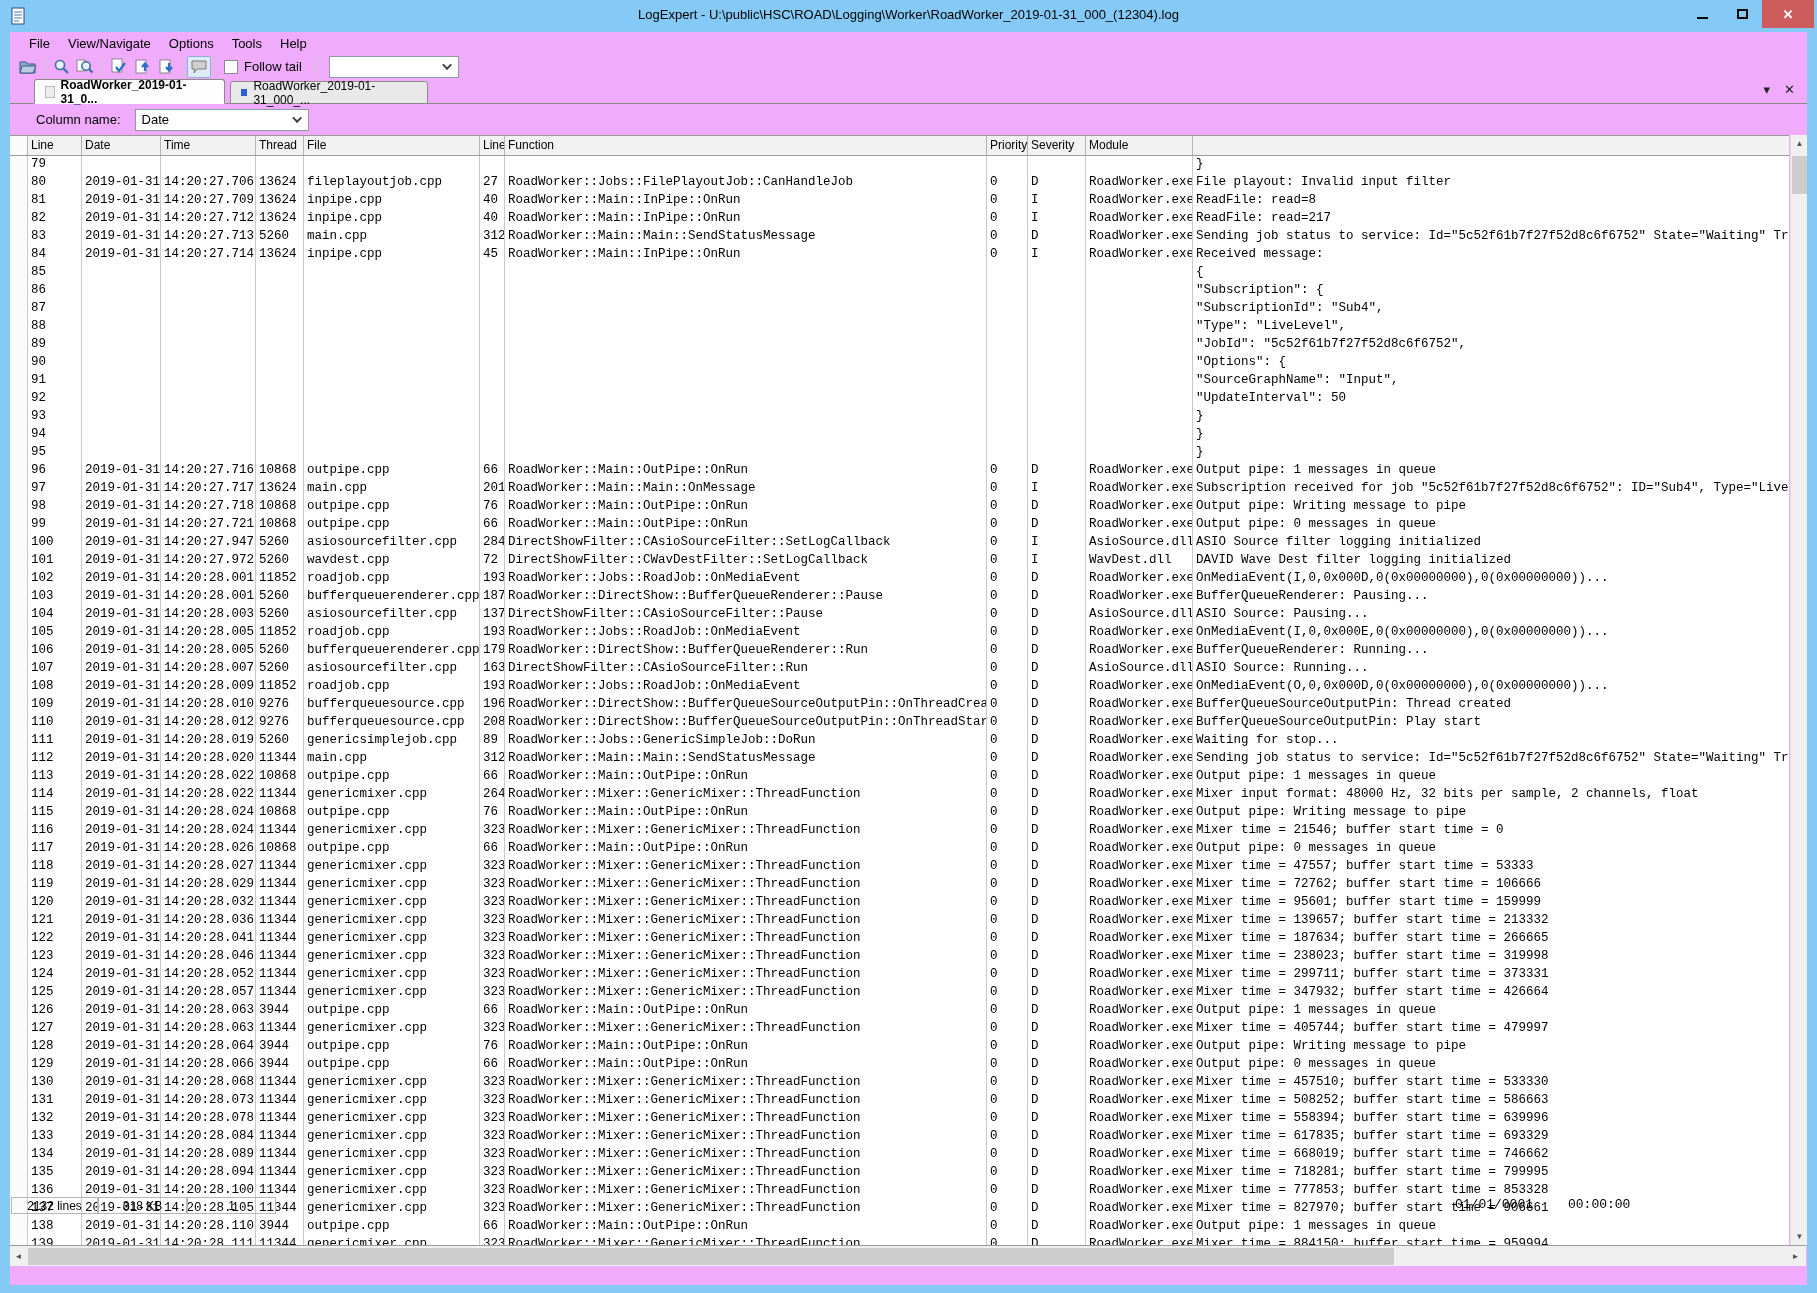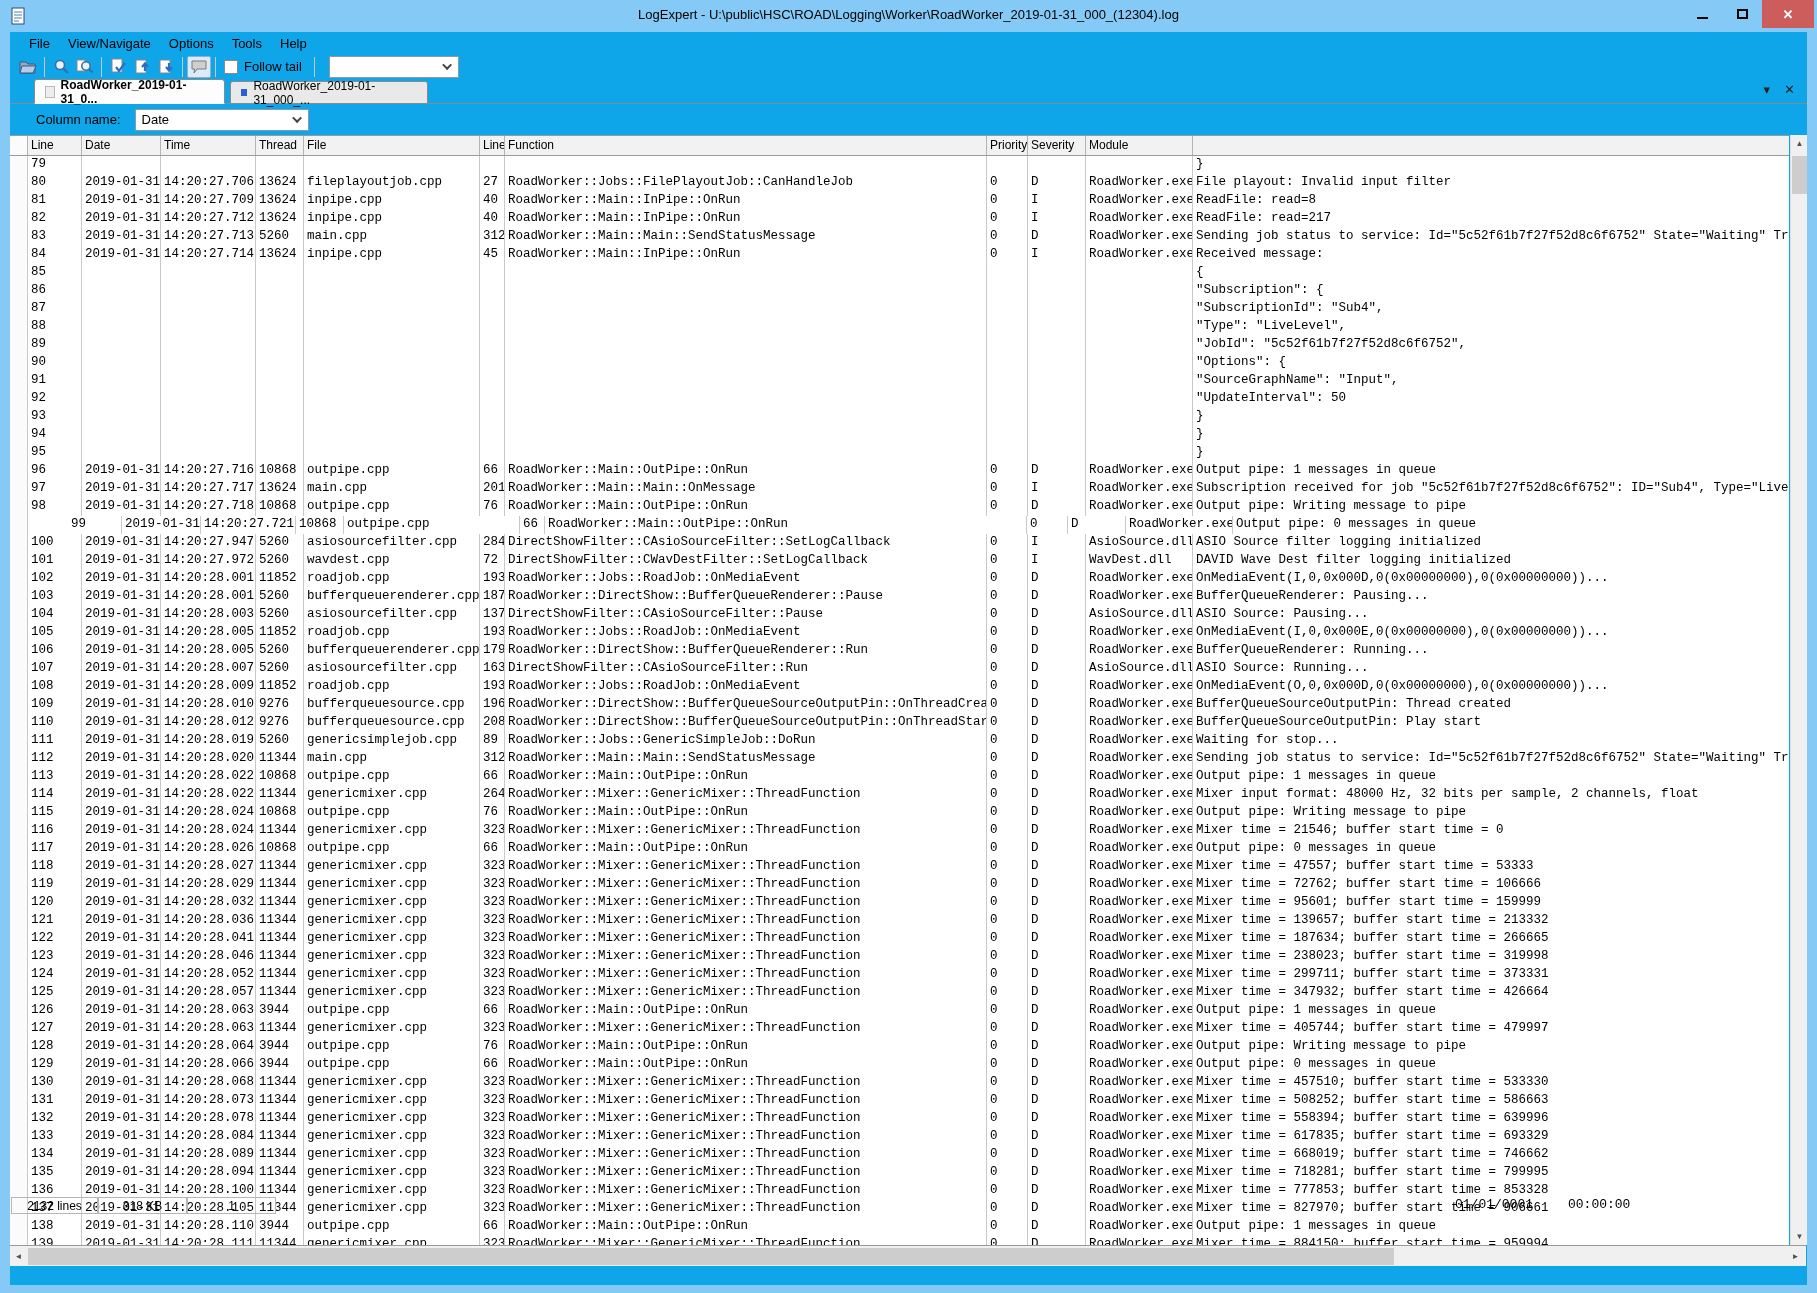--- a/index.html
+++ b/index.html
@@ -8,21 +8,21 @@
   
   .titlebar{position:absolute;left:0;top:0;width:1817px;height:32px;}
   .appicon{position:absolute;left:9px;top:7px;width:18px;height:18px;}
   .title{position:absolute;left:0;right:0;top:0;height:32px;line-height:30px;text-align:center;font-size:13px;}
   .winbtns{position:absolute;right:3px;top:0;height:28px;display:flex;}
   .wb{width:40px;height:28px;display:flex;align-items:center;justify-content:center;font-size:13px;}
   .wb.close{width:52px;background:#cd5c5c;color:#fff;font-weight:bold;}
   .glyph-min{width:11px;height:2px;background:#000;margin-top:8px;}
   .glyph-max{width:11px;height:10px;border:2px solid #000;background:transparent;}
   
-  .frame{position:absolute;left:10px;top:32px;width:1797px;height:1253px;background:#0ea5e9;overflow:hidden;}
+  .frame{position:absolute;left:10px;top:32px;width:1797px;height:1253px;background:#f0abfc;overflow:hidden;}
   
   .menubar{position:absolute;left:0;top:0;width:100%;height:22px;display:flex;align-items:center;padding-left:10px;font-size:13px;}
   .mi{padding:2px 9px;}
   
   .toolbar{position:absolute;left:0;top:22px;width:100%;height:25px;display:flex;align-items:center;padding-left:6px;font-size:13px;}
   .tbtn{width:24px;height:22px;display:flex;align-items:center;justify-content:center;}
   .tbtn.pressed{border:1px solid #8ab0d8;background:#dcebf7;border-radius:2px;}
   .tsep{width:1px;height:20px;background:#c8c8c8;margin:0 4px;}
   .chk{width:14px;height:14px;border:1px solid #8a8a8a;background:#fff;margin:0 6px 0 4px;}
   .combo{height:22px;background:#fff;border:1px solid #8a9aa8;display:flex;align-items:center;justify-content:space-between;padding:0 6px;font-size:13px;}
@@ -468,21 +468,21 @@
             <div class="c" style="width: 176px;">outpipe.cpp</div>
             <div class="c" style="width: 25px;">76</div>
             <div class="c" style="width: 482px;">RoadWorker::Main::OutPipe::OnRun</div>
             <div class="c" style="width: 41px;">0</div>
             <div class="c" style="width: 58px;">D</div>
             <div class="c" style="width: 107px;">RoadWorker.exe</div>
             <div class="c fx">Output pipe: Writing message to pipe</div>
           </div>
           <div class="row">
             <div class="c rh" style="width: 18px;"></div>
-            <div class="c" style="width: 54px; margin-left: 40px;">99</div>
+            <div class="c" style="width: 54px;">99</div>
             <div class="c" style="width: 79px;">2019-01-31</div>
             <div class="c" style="width: 95px;">14:20:27.721</div>
             <div class="c" style="width: 48px;">10868</div>
             <div class="c" style="width: 176px;">outpipe.cpp</div>
             <div class="c" style="width: 25px;">66</div>
             <div class="c" style="width: 482px;">RoadWorker::Main::OutPipe::OnRun</div>
             <div class="c" style="width: 41px;">0</div>
             <div class="c" style="width: 58px;">D</div>
             <div class="c" style="width: 107px;">RoadWorker.exe</div>
             <div class="c fx">Output pipe: 0 messages in queue</div>

